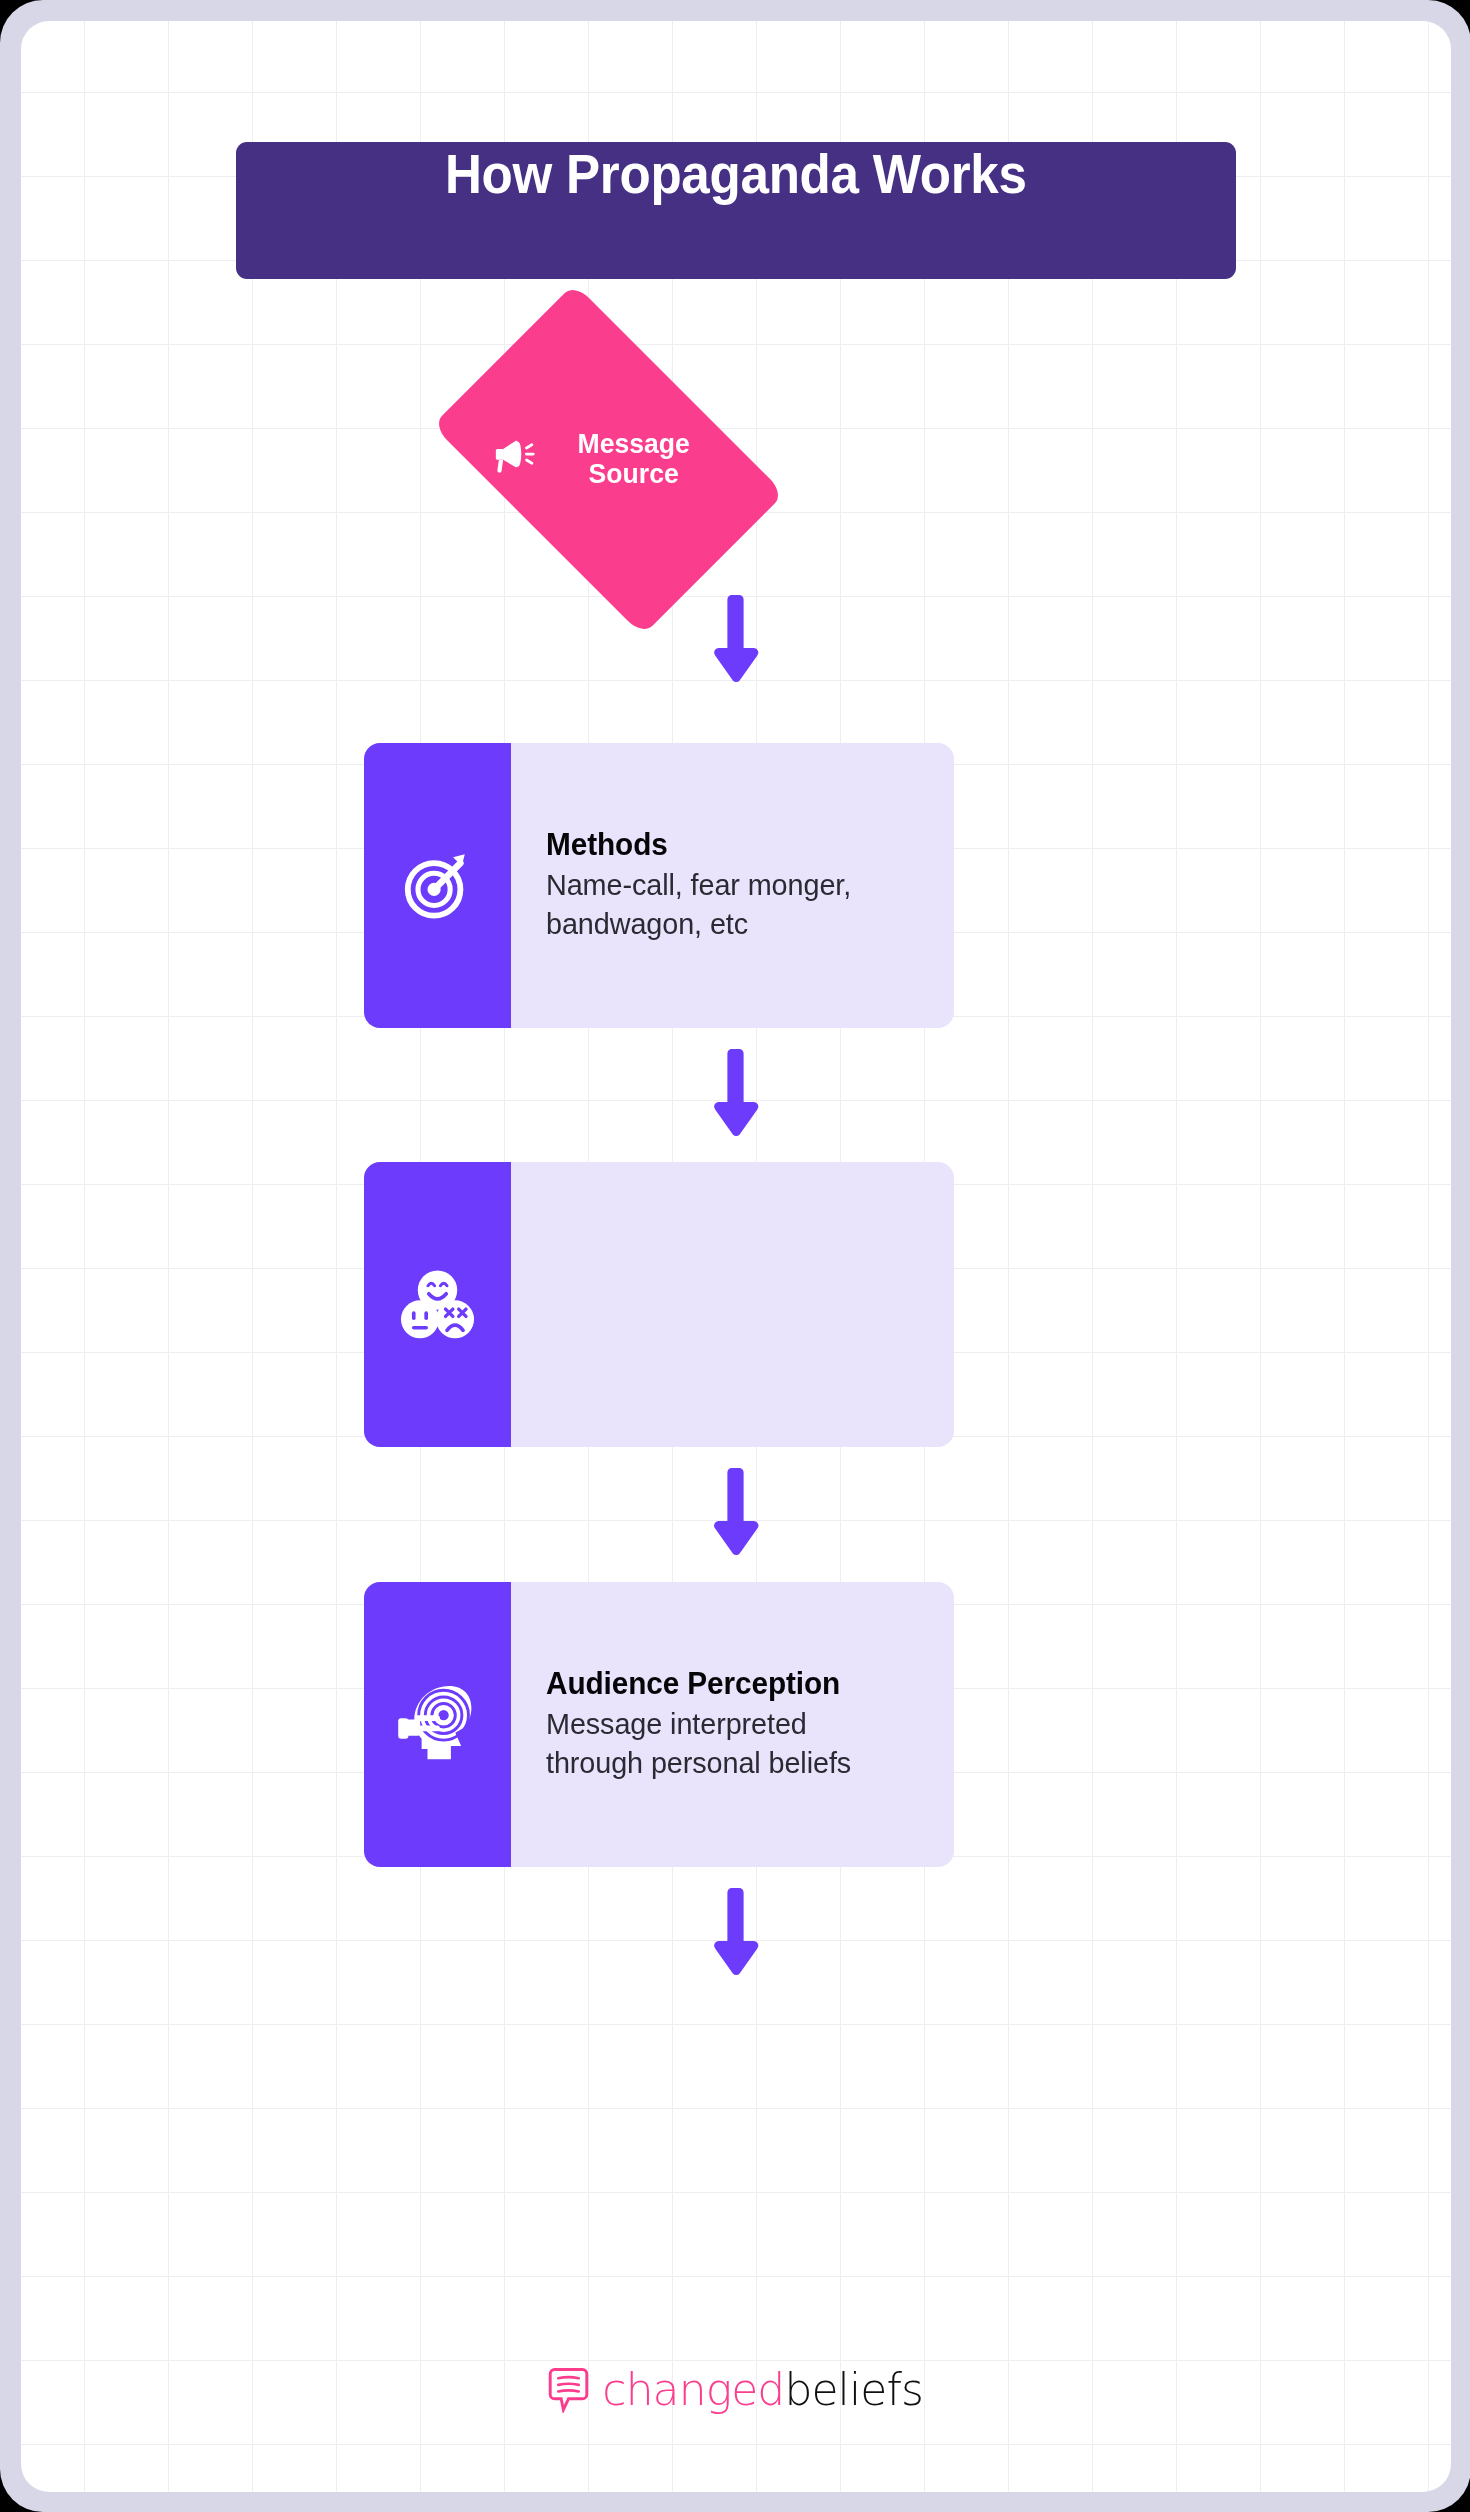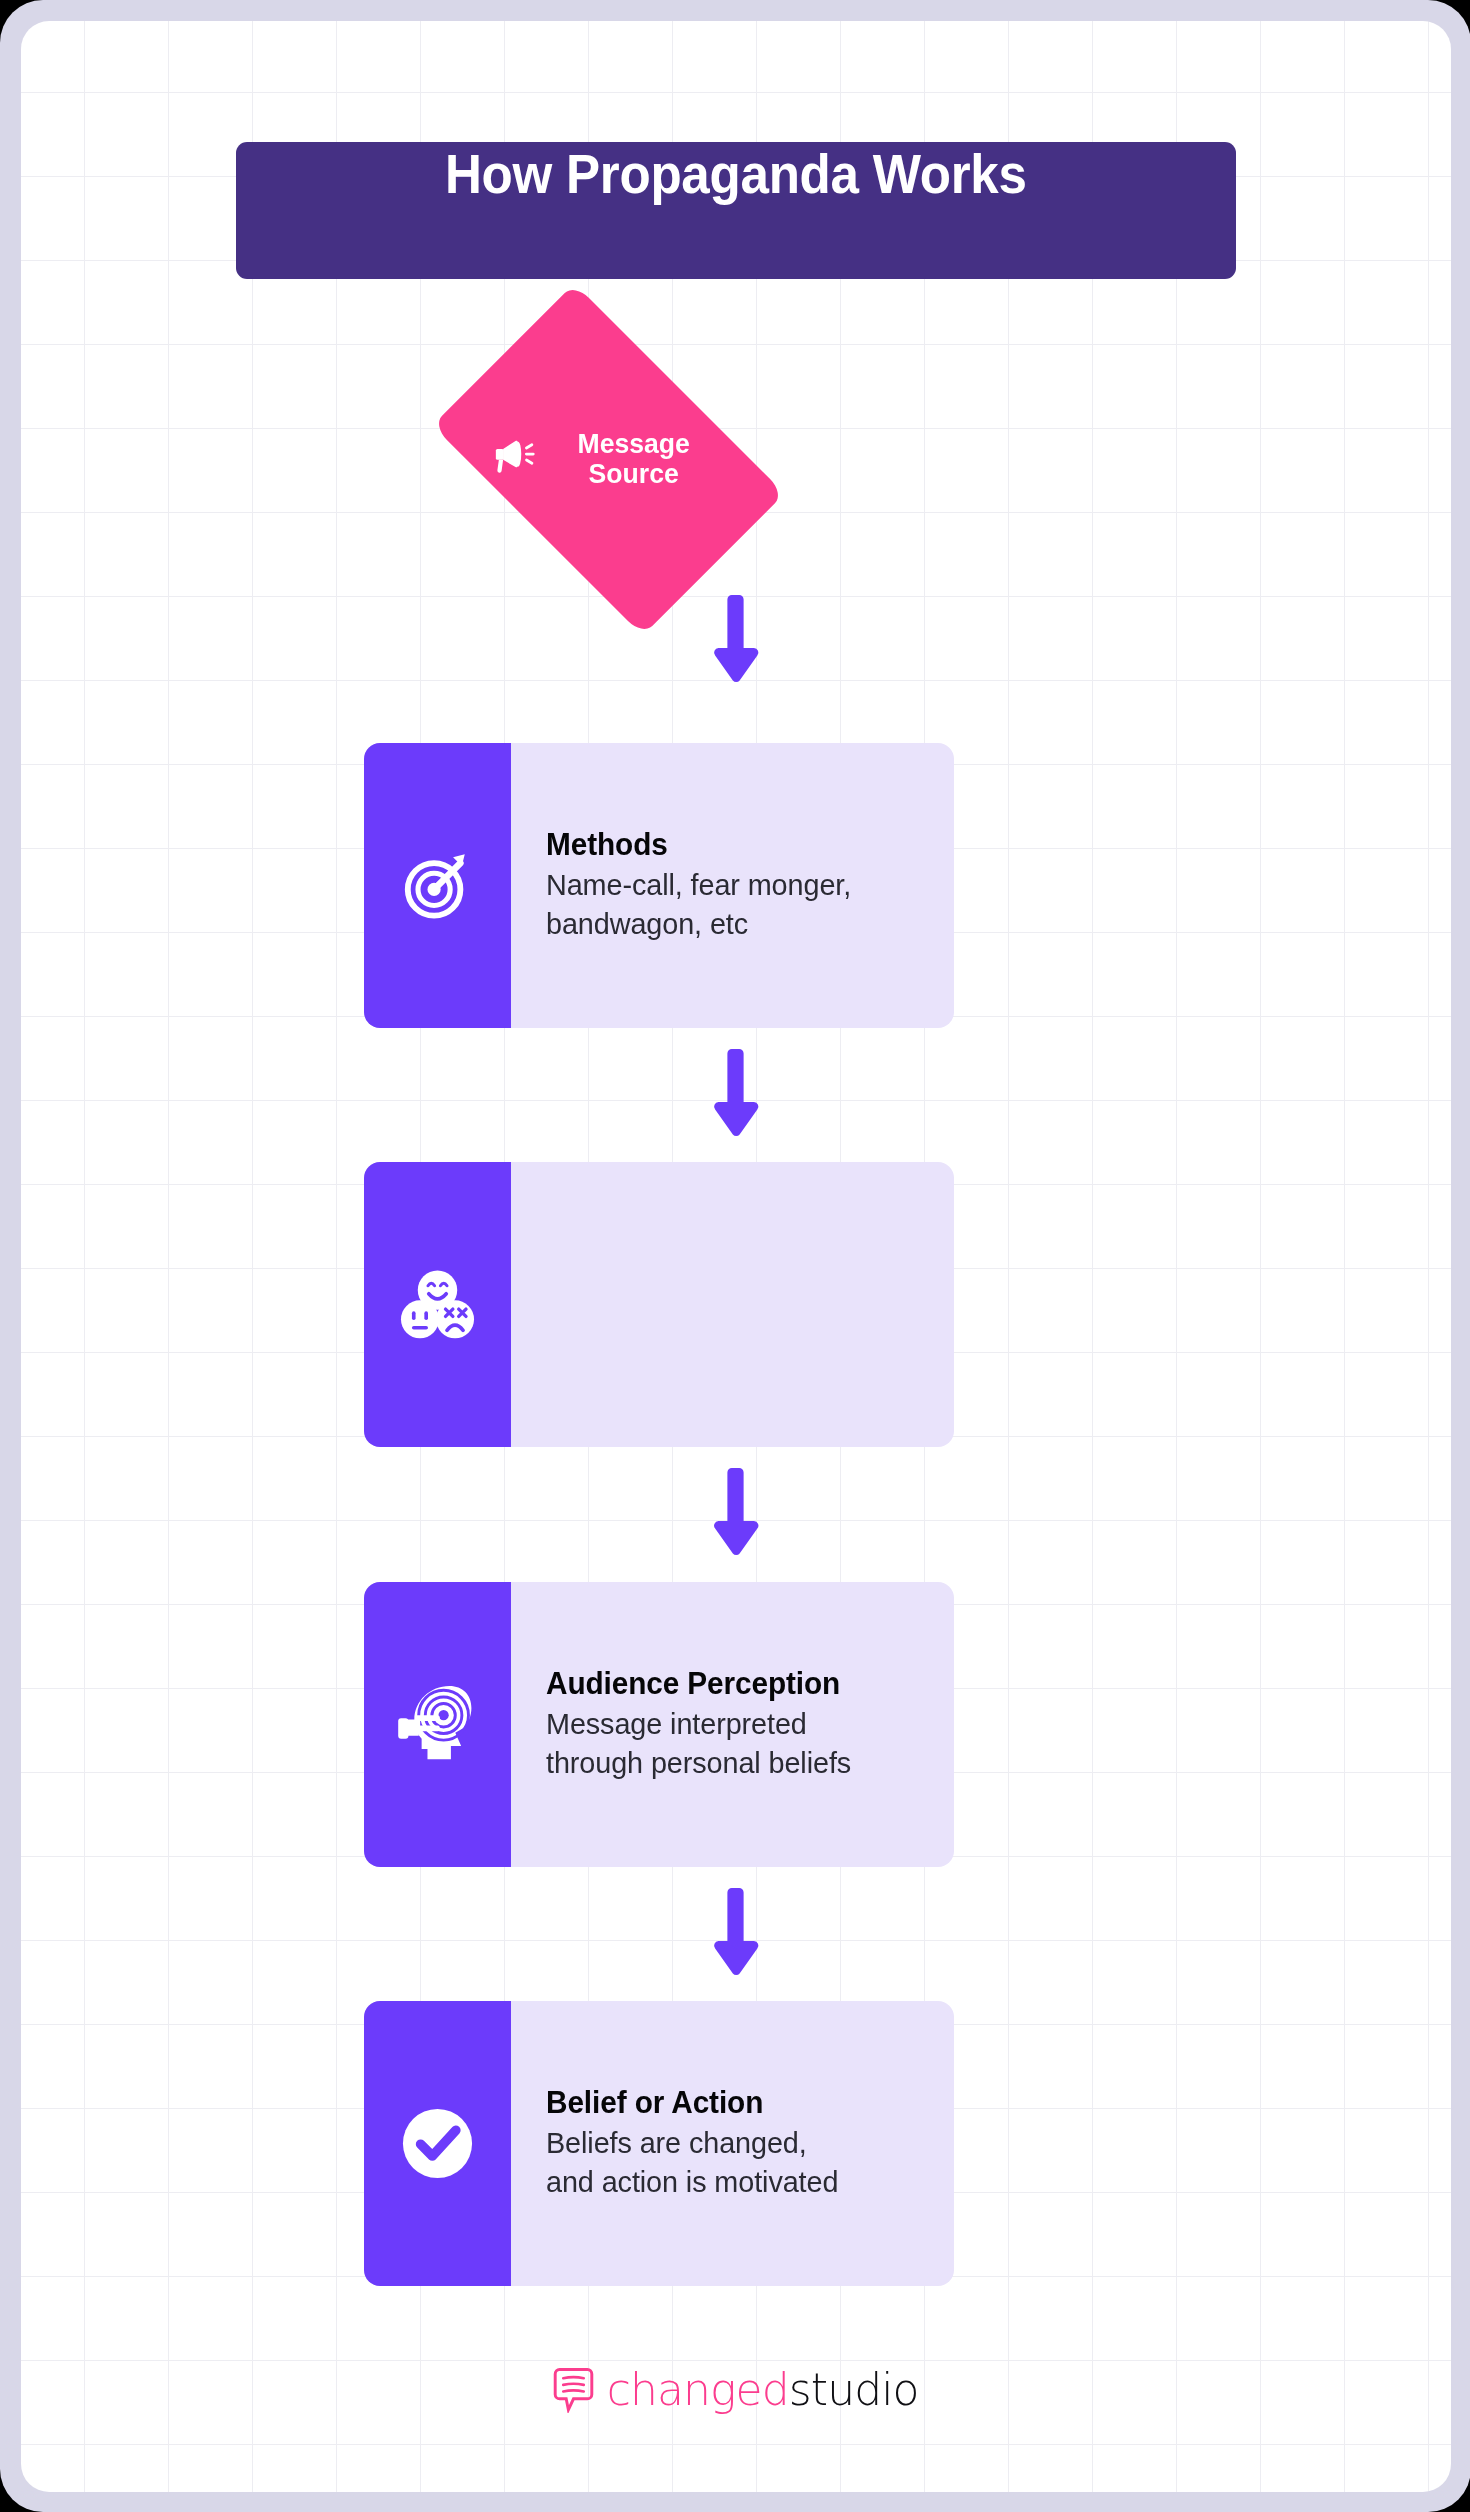--- a/index.html
+++ b/index.html
@@ -293,43 +293,30 @@
 through personal beliefs</div>
       </div>
     </div>
 
     <div class="flow-arrow" style="top:1867px">
       <svg viewBox="0 0 80 122" aria-hidden="true">
         <path fill="#6C3BFB" d="M29 6 a6 6 0 0 1 6-6 h10 a6 6 0 0 1 6 6 v66 h14 a6 6 0 0 1 4.6 9.9 l-24 34 a6 6 0 0 1 -9.2 0 l-24-34 A6 6 0 0 1 17 72 h12 Z"></path>
       </svg>
     </div>
 
-    <div class="step-card" style="top:1980px">
-      <div class="card-icon-panel">
-        <svg width="75" height="75" viewBox="0 0 102 102" aria-hidden="true">
-          <circle cx="51" cy="51" r="47" fill="#FFFFFF"></circle>
-          <path d="M28 52 L44 68 L76 33" stroke="#6C3BFB" stroke-width="13" fill="none" stroke-linecap="round" stroke-linejoin="round"></path>
-        </svg>
-      </div>
-      <div class="card-body">
-        <div class="card-title">Belief or Action</div>
-        <div class="card-desc">Beliefs are changed,
-and action is motivated</div>
-      </div>
-    </div>
 
     <div id="footer-logo">
       <svg id="logo-mark" viewBox="0 0 56 62" aria-hidden="true">
         <path d="M9 3 H47 A6 6 0 0 1 53 9 V37 A6 6 0 0 1 47 43 H28 L21 58 L18 43 H9 A6 6 0 0 1 3 37 V9 A6 6 0 0 1 9 3 Z" fill="none" stroke="#FB3D8E" stroke-width="4"></path>
         <g stroke="#FB3D8E" stroke-width="3.6" stroke-linecap="round" fill="none">
           <path d="M14 15 Q28 12 42 15"></path>
           <path d="M14 24 Q28 21 42 24"></path>
           <path d="M14 33 Q28 30 42 33"></path>
         </g>
       </svg>
       <div id="logo-wordmark">
-        <span id="logo-studio">changed</span><span id="logo-binder">studio</span>
+        <span id="logo-studio">changed</span><span id="logo-binder">beliefs</span>
       </div>
     </div>
 
   </div>
 </div>
 
 
 </body></html>

